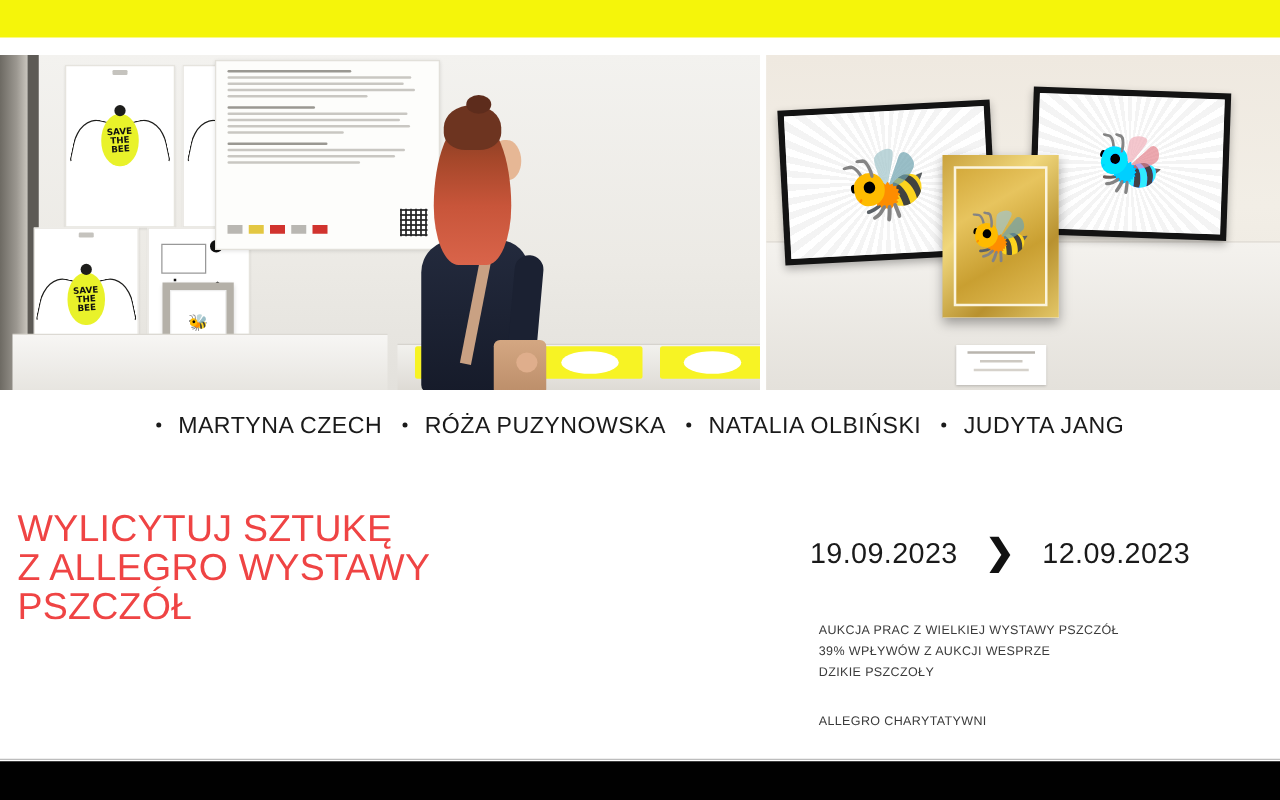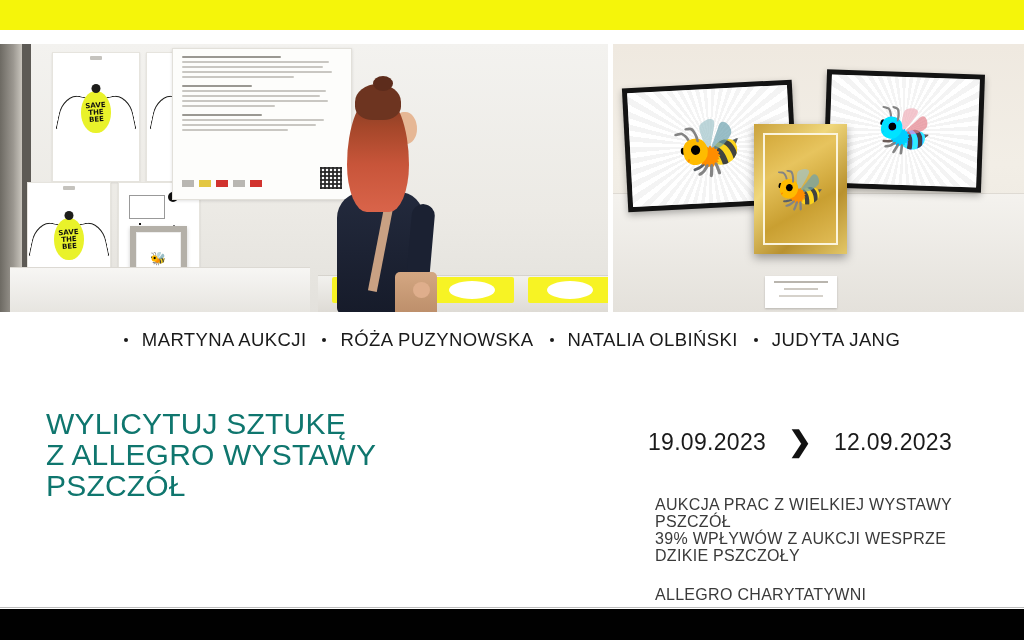--- a/index.html
+++ b/index.html
@@ -102,35 +102,34 @@
   }
   .artist-row .artist{display:flex;align-items:center;white-space:nowrap;}
   .artist .dot{display:inline-block;width:4px;height:4px;border-radius:50%;background:#1a1a1a;margin:0 14px 0 16px;}
   .artist-row.row1 .artist:first-child .dot{margin-left:0;}
 
   
   .main{position:absolute;left:0;top:396px;width:1024px;height:213px;}
 
   .headline{
     position:absolute;left:14px;top:12px;width:460px;
-    font-size:30px;line-height:31px;font-weight:400;color:#0f766e;
+    font-size:30px;line-height:31px;font-weight:400;color:#ef4444;
     letter-spacing:.2px;
-    margin-left:32px;
   }
 
   .dates{
     position:absolute;left:648px;top:32px;width:360px;
     display:flex;align-items:center;gap:22px;
     font-size:23px;color:#1a1a1a;letter-spacing:.3px;
   }
   .chev{font-size:28px;font-weight:700;color:#111;line-height:1;}
 
   .blurb{
     position:absolute;left:655px;top:100px;width:370px;
-    font-size:16px;line-height:17px;color:#3a3a3a;letter-spacing:.3px;
+    font-size:10px;line-height:17px;color:#3a3a3a;letter-spacing:.3px;
   }
   .blurb .allegro{margin-top:22px;display:block;}
 
   
   .bottombar{position:absolute;left:0;top:609px;width:1024px;height:31px;background:#010101;}
   .hairline{position:absolute;left:0;top:607px;width:1024px;height:1px;background:#bdbdbd;}
 </style>
 </head>
 <body>
 
@@ -279,21 +278,21 @@
       <div class="cardline" style="width:34px;background:#cdc9c2;"></div>
       <div class="cardline" style="width:44px;background:#d6d2cb;"></div>
     </div>
   </div>
 </div>
 
 <div class="artists">
   <div class="artist-row row1">
     <span class="artist">
         <span class="dot"></span>
-        <span>MARTYNA AUKCJI</span>
+        <span>MARTYNA CZECH</span>
       </span>
     <span class="artist">
         <span class="dot"></span>
         <span>RÓŻA PUZYNOWSKA</span>
       </span>
     <span class="artist">
         <span class="dot"></span>
         <span>NATALIA OLBIŃSKI</span>
       </span>
     <span class="artist">

